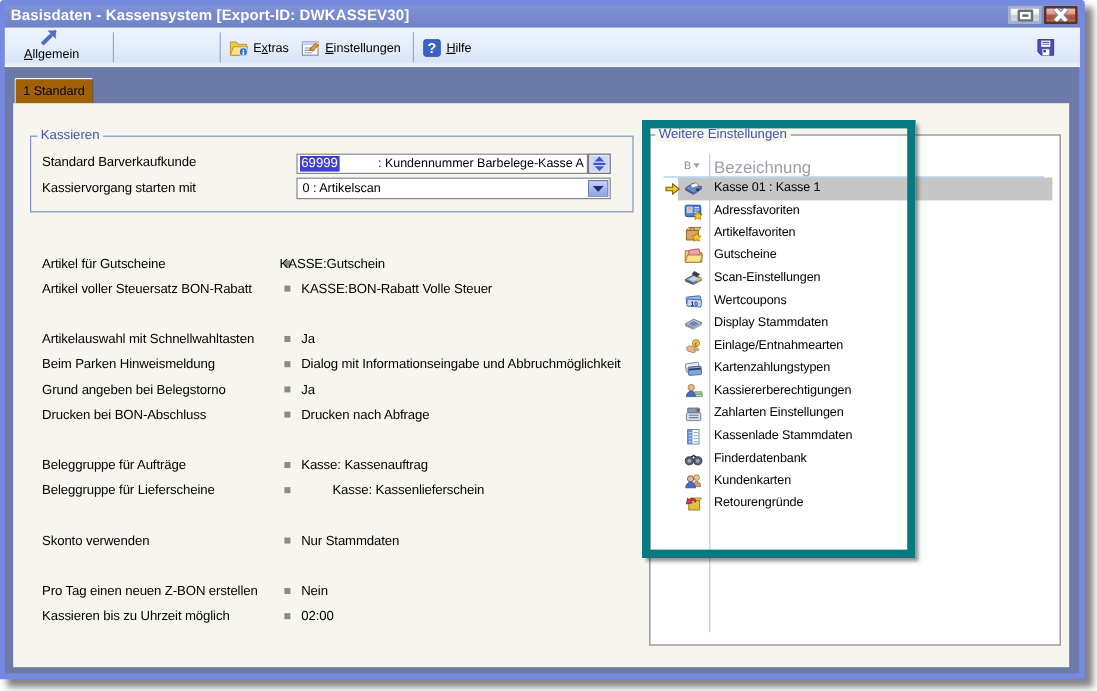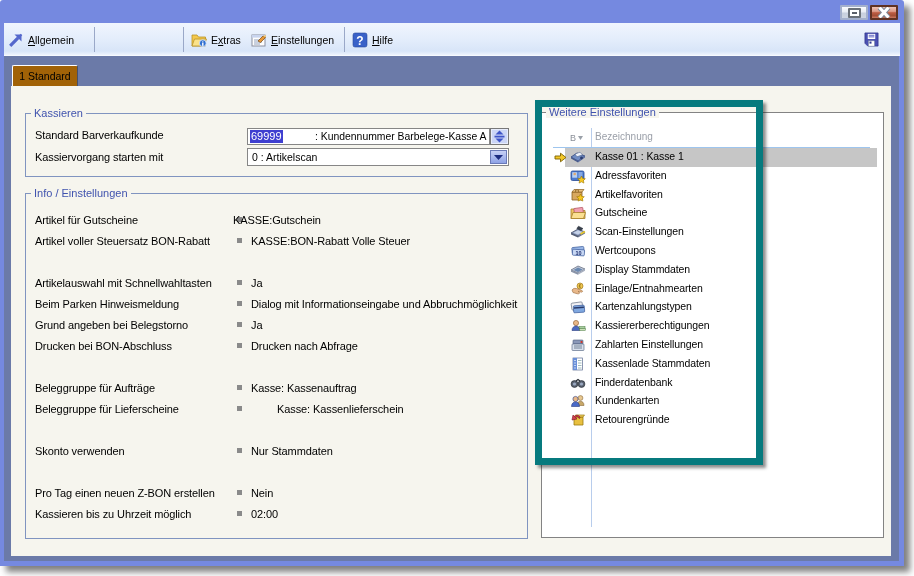--- a/index.html
+++ b/index.html
@@ -39,31 +39,34 @@
 .gbox { position:absolute; border:1px solid #8094c0; }
 .gtitle { position:absolute; top:-7px; left:5px; background:#f6f5ee; padding:0 3px; font-size:11px; color:#4053ae; }
 .lbl { position:absolute; font-size:11px; color:#000; white-space:nowrap; letter-spacing:-0.1px;text-align:center; }
 .val { position:absolute; font-size:11px; color:#000; white-space:nowrap; letter-spacing:-0.1px; }
 .blt { position:absolute; width:5px; height:5px; background:#8a8a8a; }
 #rows .lbl { font-size:10.5px; letter-spacing:-0.1px; }
 </style>
 </head>
 <body>
 <div class="win">
+  <div class="titlebar">
+    <div class="title-text">Basisdaten - Kassensystem [Export-ID: DWKASSEV30]</div>
+  </div>
   <div class="btn btn-min">
       <div class="minglyph"></div>
     </div>
   <div class="btn btn-close">
       <svg width="24" height="11" viewBox="0 0 24 11" style="position:absolute;left:0;top:0;">
         <path d="M7.5 0.5 L16.5 10.5 M16.5 0.5 L7.5 10.5" stroke="#7c8a9a" stroke-width="5"></path>
         <path d="M7.5 0.5 L16.5 10.5 M16.5 0.5 L7.5 10.5" stroke="#ffffff" stroke-width="3"></path>
       </svg>
     </div>
   <div class="toolbar" id="toolbar">
-    <div class="menu" style="left:4px;">
+    <div class="menu" style="left:16px;flex-direction:column;">
       <svg class="tool-ic" viewBox="0 0 16 16">
           <path d="M2 14 L9 7 L12 10 L12 13 Z" fill="none"></path>
           <path d="M2.2 13.8 L9.8 6.2" stroke="#5568cc" stroke-width="3.2"></path>
           <path d="M6.5 2.5 L13.5 2.5 L13.5 9.5 L10.8 6.8 L6.5 2.5 Z" fill="#5568cc"></path>
           <path d="M13.5 2.5 L5 11" stroke="#5568cc" stroke-width="2.2"></path>
         </svg>
       <span><u>A</u>llgemein</span>
     </div>
     <div class="msep" style="left:90px;"></div>
     <div class="msep" style="left:179px;"></div>
@@ -103,23 +106,20 @@
         <rect x="5" y="9.5" width="6" height="5.5" fill="#fff" stroke="#9aa" stroke-width="0.5"></rect>
         <rect x="5.8" y="10.2" width="2.2" height="2.2" fill="#303890"></rect>
       </svg>
   </div>
   <div class="band"></div>
   <div class="tab">1 Standard</div>
   <div class="page"></div>
 
   <div class="gbox" style="left:25px; top:113px; width:503px; height:64px;">
     <div class="gtitle">Kassieren</div>
-  </div>
-  <div class="gbox" style="left:25px; top:193px; width:503px; height:346px;">
-    <div class="gtitle">Info / Einstellungen</div>
   </div>
   <div class="gbox" style="left:541px; top:112px; width:343px; height:426px; background:#fff; border-color:#838383;">
     <div class="gtitle" style="left:4px;">Weitere Einstellungen</div>
   </div>
   <div id="fields">
     <div class="lbl" style="left:35px; top:129px;">Standard Barverkaufkunde</div>
     <div class="lbl" style="left:35px; top:151px;">Kassiervorgang starten mit</div>
     <div class="abs" style="left:247px; top:128px; width:243px; height:17px; background:#fff; border:1px solid #868686; overflow:hidden;">
       <span class="abs" style="left:2px; top:1px; height:13px; background:#3f3fd0; color:#fff; font-size:11px; line-height:13px; padding:0 1px;">69999</span>
       <span class="abs" style="left:67px; top:1px; font-size:10.4px; line-height:13px; color:#000; white-space:pre;">: Kundennummer Barbelege-Kasse A</span>
@@ -274,21 +274,21 @@
         <symbol id="i-arrow" viewBox="0 0 13 11">
             <path d="M1 4 H6.5 V1.2 L12 5.5 L6.5 9.8 V7 H1 Z" fill="#f4c828" stroke="#7a6000" stroke-width="0.9"></path>
           </symbol>
       </defs>
     </svg>
     <div class="abs" style="left:553px; top:128px; width:324px; height:399px; background:#fff;"></div>
     <div class="abs" style="left:591px; top:128px; width:1px; height:399px; background:#b8cdec;"></div>
     <svg class="abs" style="left:569px; top:130px;" width="16" height="16">
         <use href="#i-sort"></use>
       </svg>
-    <div class="abs" style="left:595px; top:131px; font-size:10px; color:#9a9fa8;">Bezeichnung</div>
+    <div class="abs" style="left:595px; top:131px; font-size:14px; color:#9a9fa8;">Bezeichnung</div>
     <div class="abs" style="left:553px; top:147px; width:317px; height:1px; background:#9ec5ee;"></div>
     <div class="abs" style="left:565px; top:148px; width:312px; height:19px; background:#c6c6c6;"></div>
     <svg class="abs" style="left:554px; top:152px;" width="13" height="11">
         <use href="#i-arrow"></use>
       </svg>
     <div id="rows">
       <svg class="abs" style="left:570px; top:149px;" width="16" height="16">
           <use href="#i-kasse"></use>
         </svg>
         <div class="abs lbl" style="left:595px; top:150px;">Kasse 01 : Kasse 1</div>

